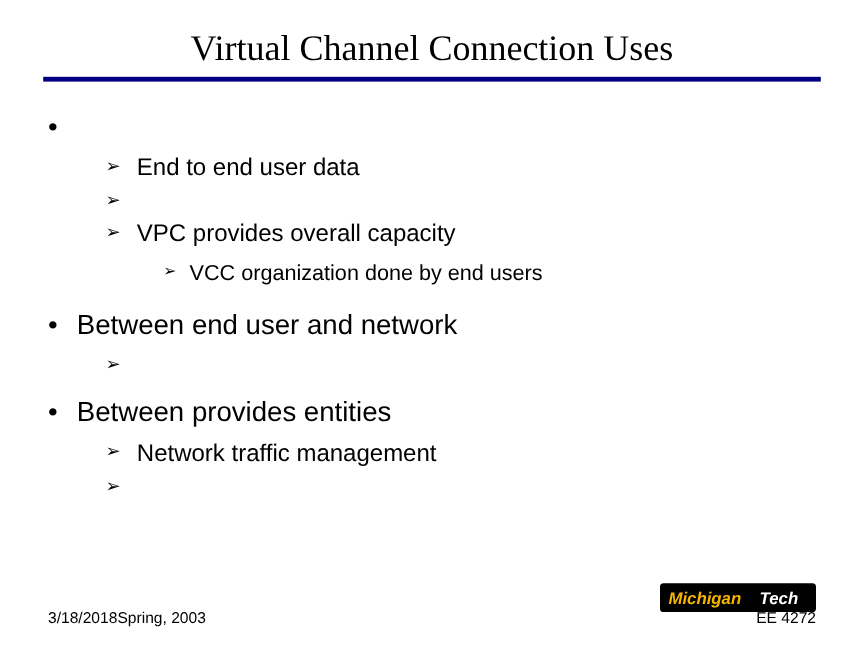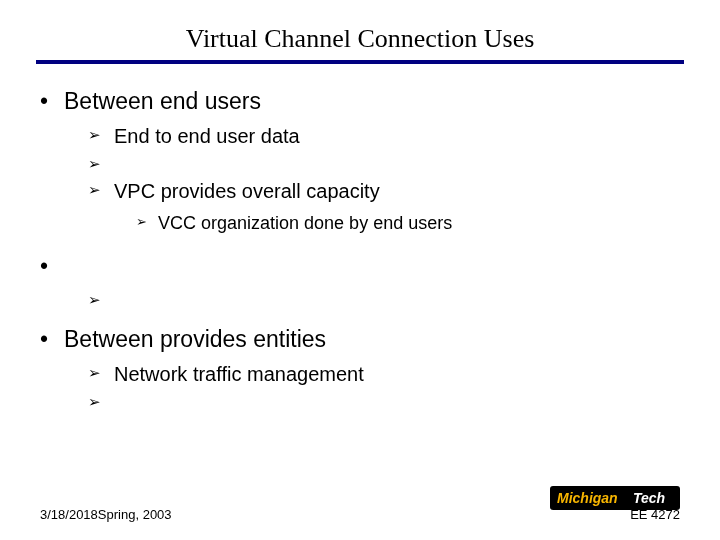--- a/index.html
+++ b/index.html
@@ -1,18 +1,18 @@
 <!DOCTYPE html>
 <html><head>
 <meta charset="utf-8">
 <style>
   * { margin: 0; padding: 0; box-sizing: border-box; }
   html, body { width: 720px; height: 540px; background: #fff; font-family: Arial, Helvetica, sans-serif; color: #000; }
   .slide { width: 720px; height: 540px; position: relative; padding: 24px 40px 0 40px; }
-  .title { font-family: "Times New Roman", Times, serif; font-size: 26px; text-align: center; font-weight: 400; margin-bottom: 6px; }
+  .title { font-family: "Times New Roman", Times, serif; font-size: 30px; text-align: center; font-weight: 400; margin-bottom: 6px; }
   .title-rule { height: 4px; background: #000080; margin: 0 -4px 22px -4px; }
   .content { font-size: 19px; line-height: 1.35; }
   .lvl1 { margin: 4px 0 6px 0; font-size: 23px; display: flex; }
   .lvl1 .blt { width: 24px; flex: 0 0 24px; }
   .lvl2 { margin: 2px 0 2px 48px; font-size: 20px; display: flex; }
   .lvl2 .blt { width: 26px; flex: 0 0 26px; font-family: "Segoe UI Symbol","Arial Unicode MS",sans-serif; font-size: 15px; line-height: 1.6; }
   .lvl3 { margin: 6px 0 6px 96px; font-size: 18px; display: flex; }
   .lvl3 .blt { width: 22px; flex: 0 0 22px; font-family: "Segoe UI Symbol","Arial Unicode MS",sans-serif; font-size: 13px; line-height: 1.7; }
   .gap { height: 6px; }
   .footer { position: absolute; bottom: 18px; left: 40px; right: 40px; display: flex; font-size: 13px; color: #000; align-items: flex-end; }
@@ -26,21 +26,20 @@
 
 <div class="slide">
 
   <div class="title">Virtual Channel Connection Uses</div>
   <div class="title-rule"></div>
 
   <div class="content">
 
     <div class="lvl1">
       <span class="blt">•</span>
-      <span>Between end users</span>
     </div>
 
     <div class="lvl2">
       <span class="blt">➢</span>
       <span>End to end user data</span>
     </div>
     <div class="lvl2">
       <span class="blt">➢</span>
     </div>
     <div class="lvl2">
@@ -50,20 +49,21 @@
 
     <div class="lvl3">
       <span class="blt">➢</span>
       <span>VCC organization done by end users</span>
     </div>
 
     <div class="gap"></div>
 
     <div class="lvl1">
       <span class="blt">•</span>
+      <span>Between end user and network</span>
     </div>
 
     <div class="lvl2">
       <span class="blt">➢</span>
     </div>
 
     <div class="gap"></div>
 
     <div class="lvl1">
       <span class="blt">•</span>

